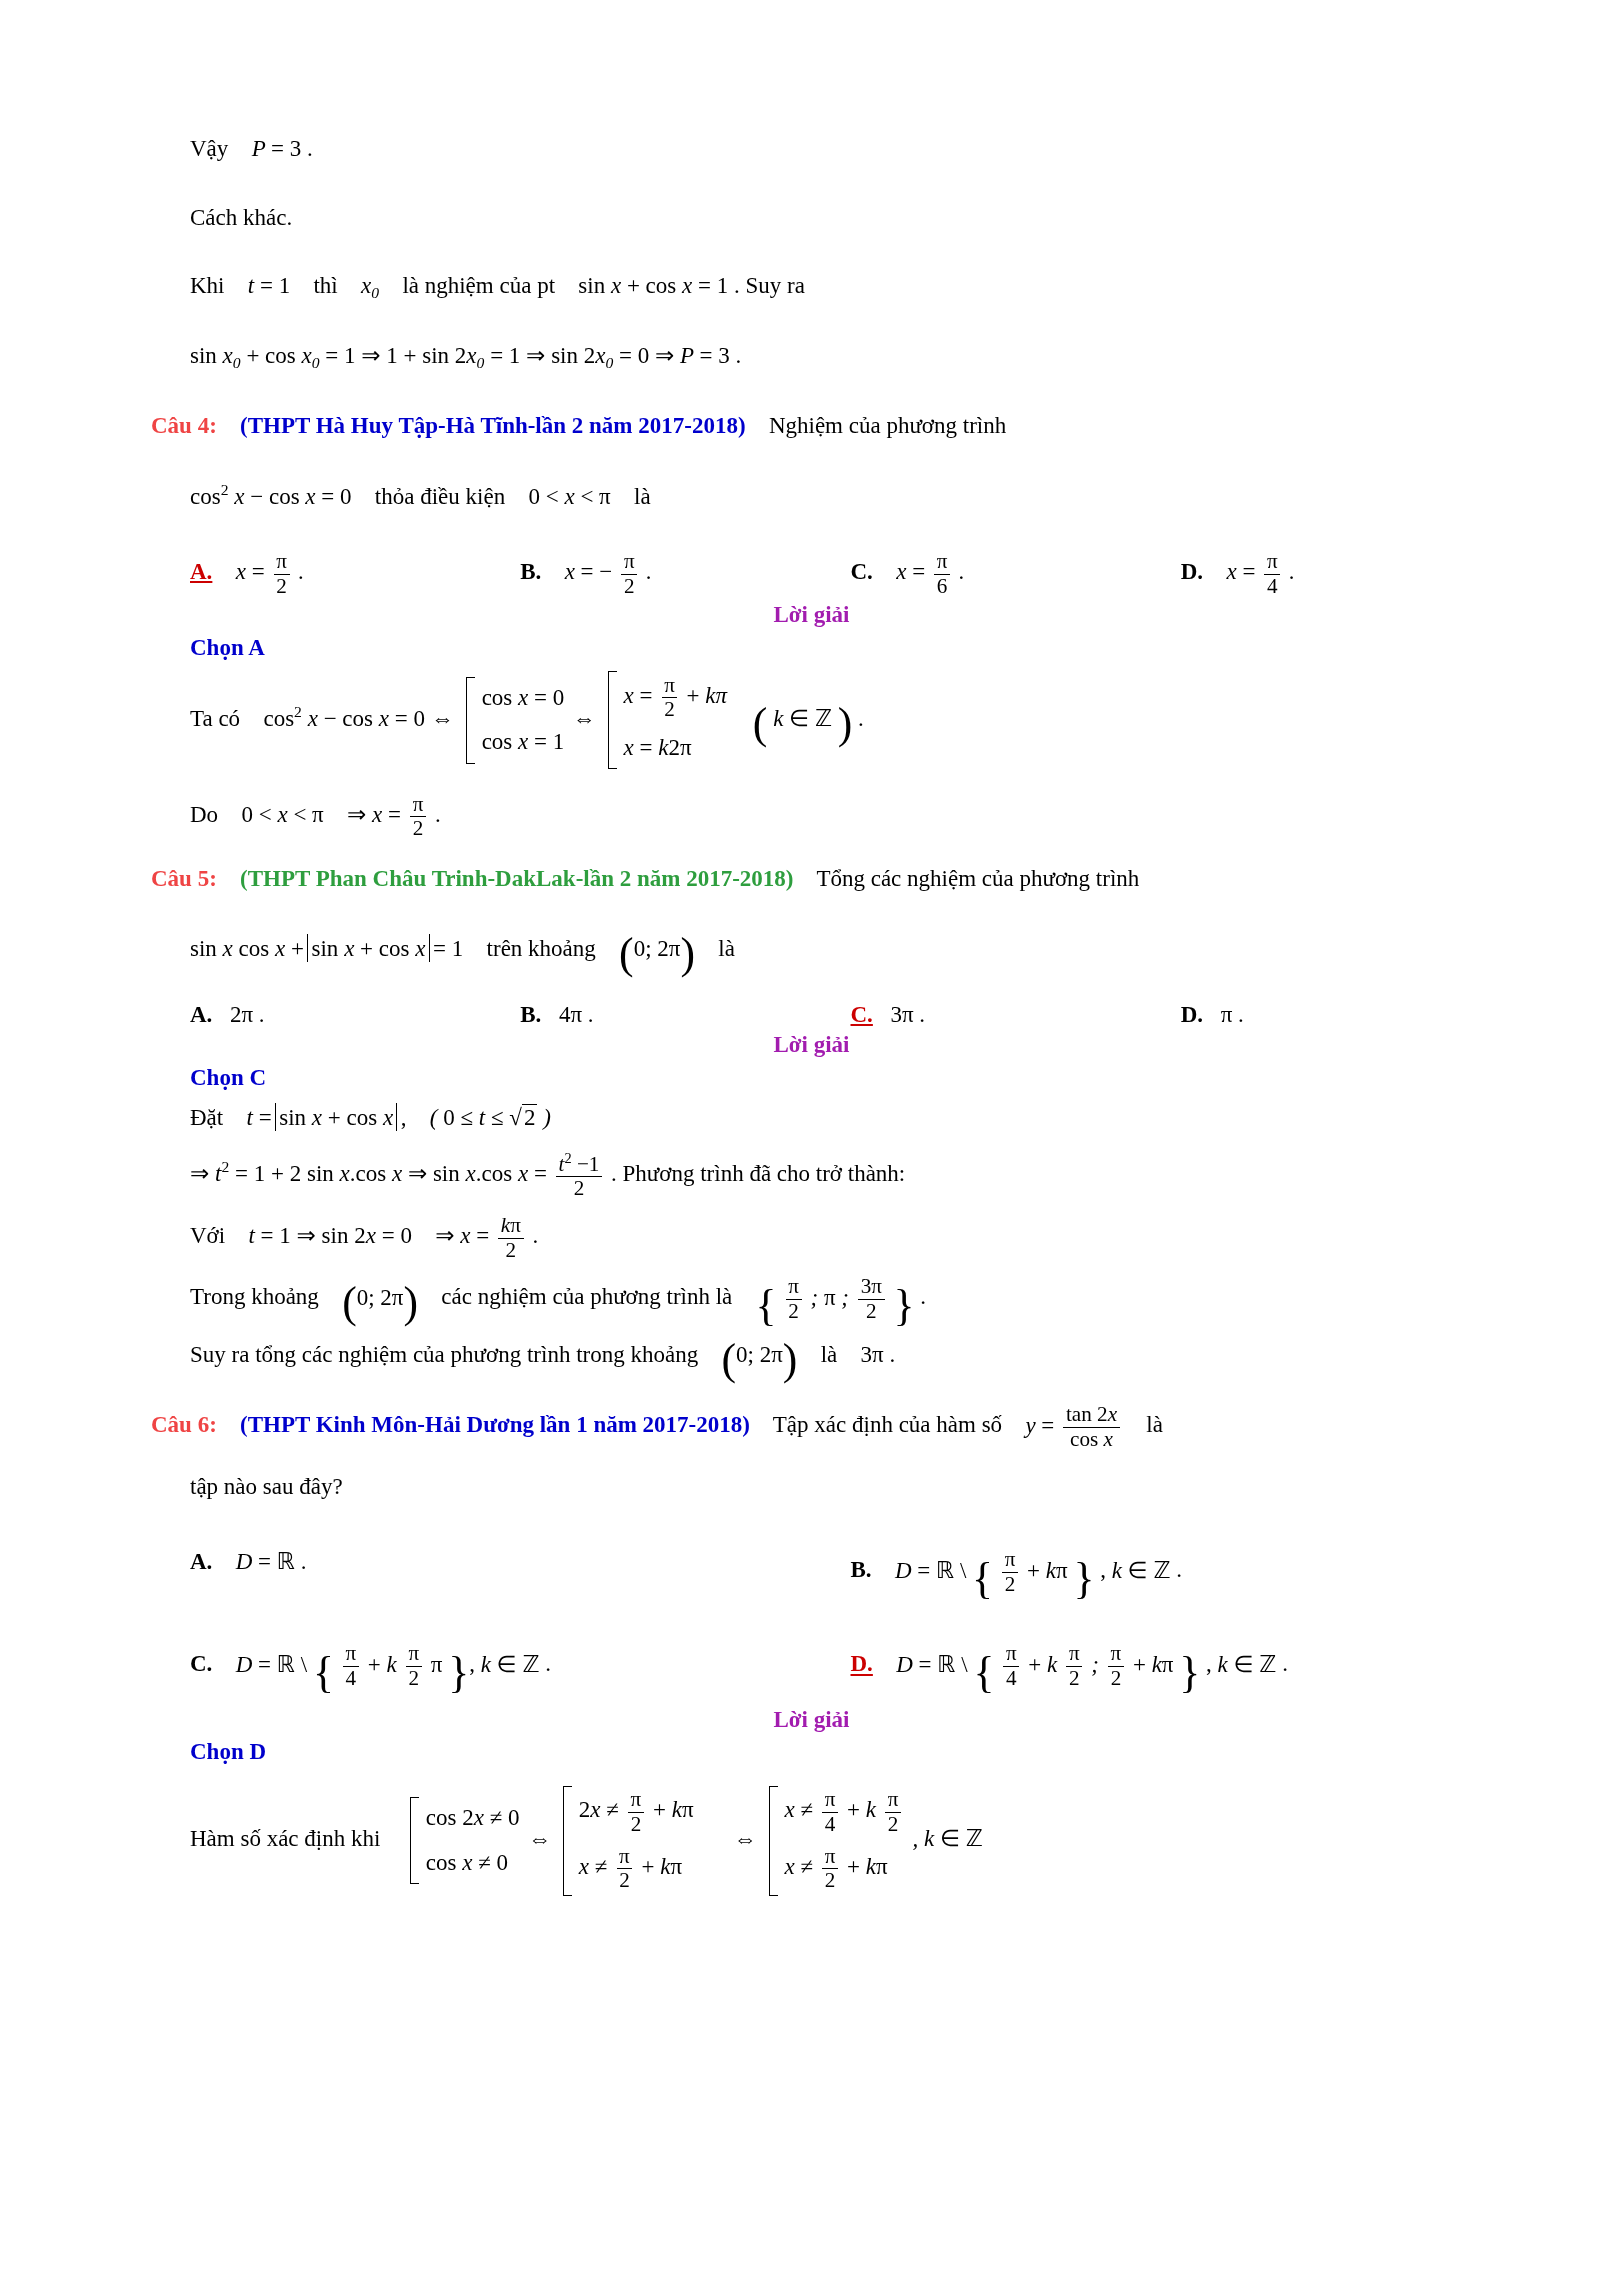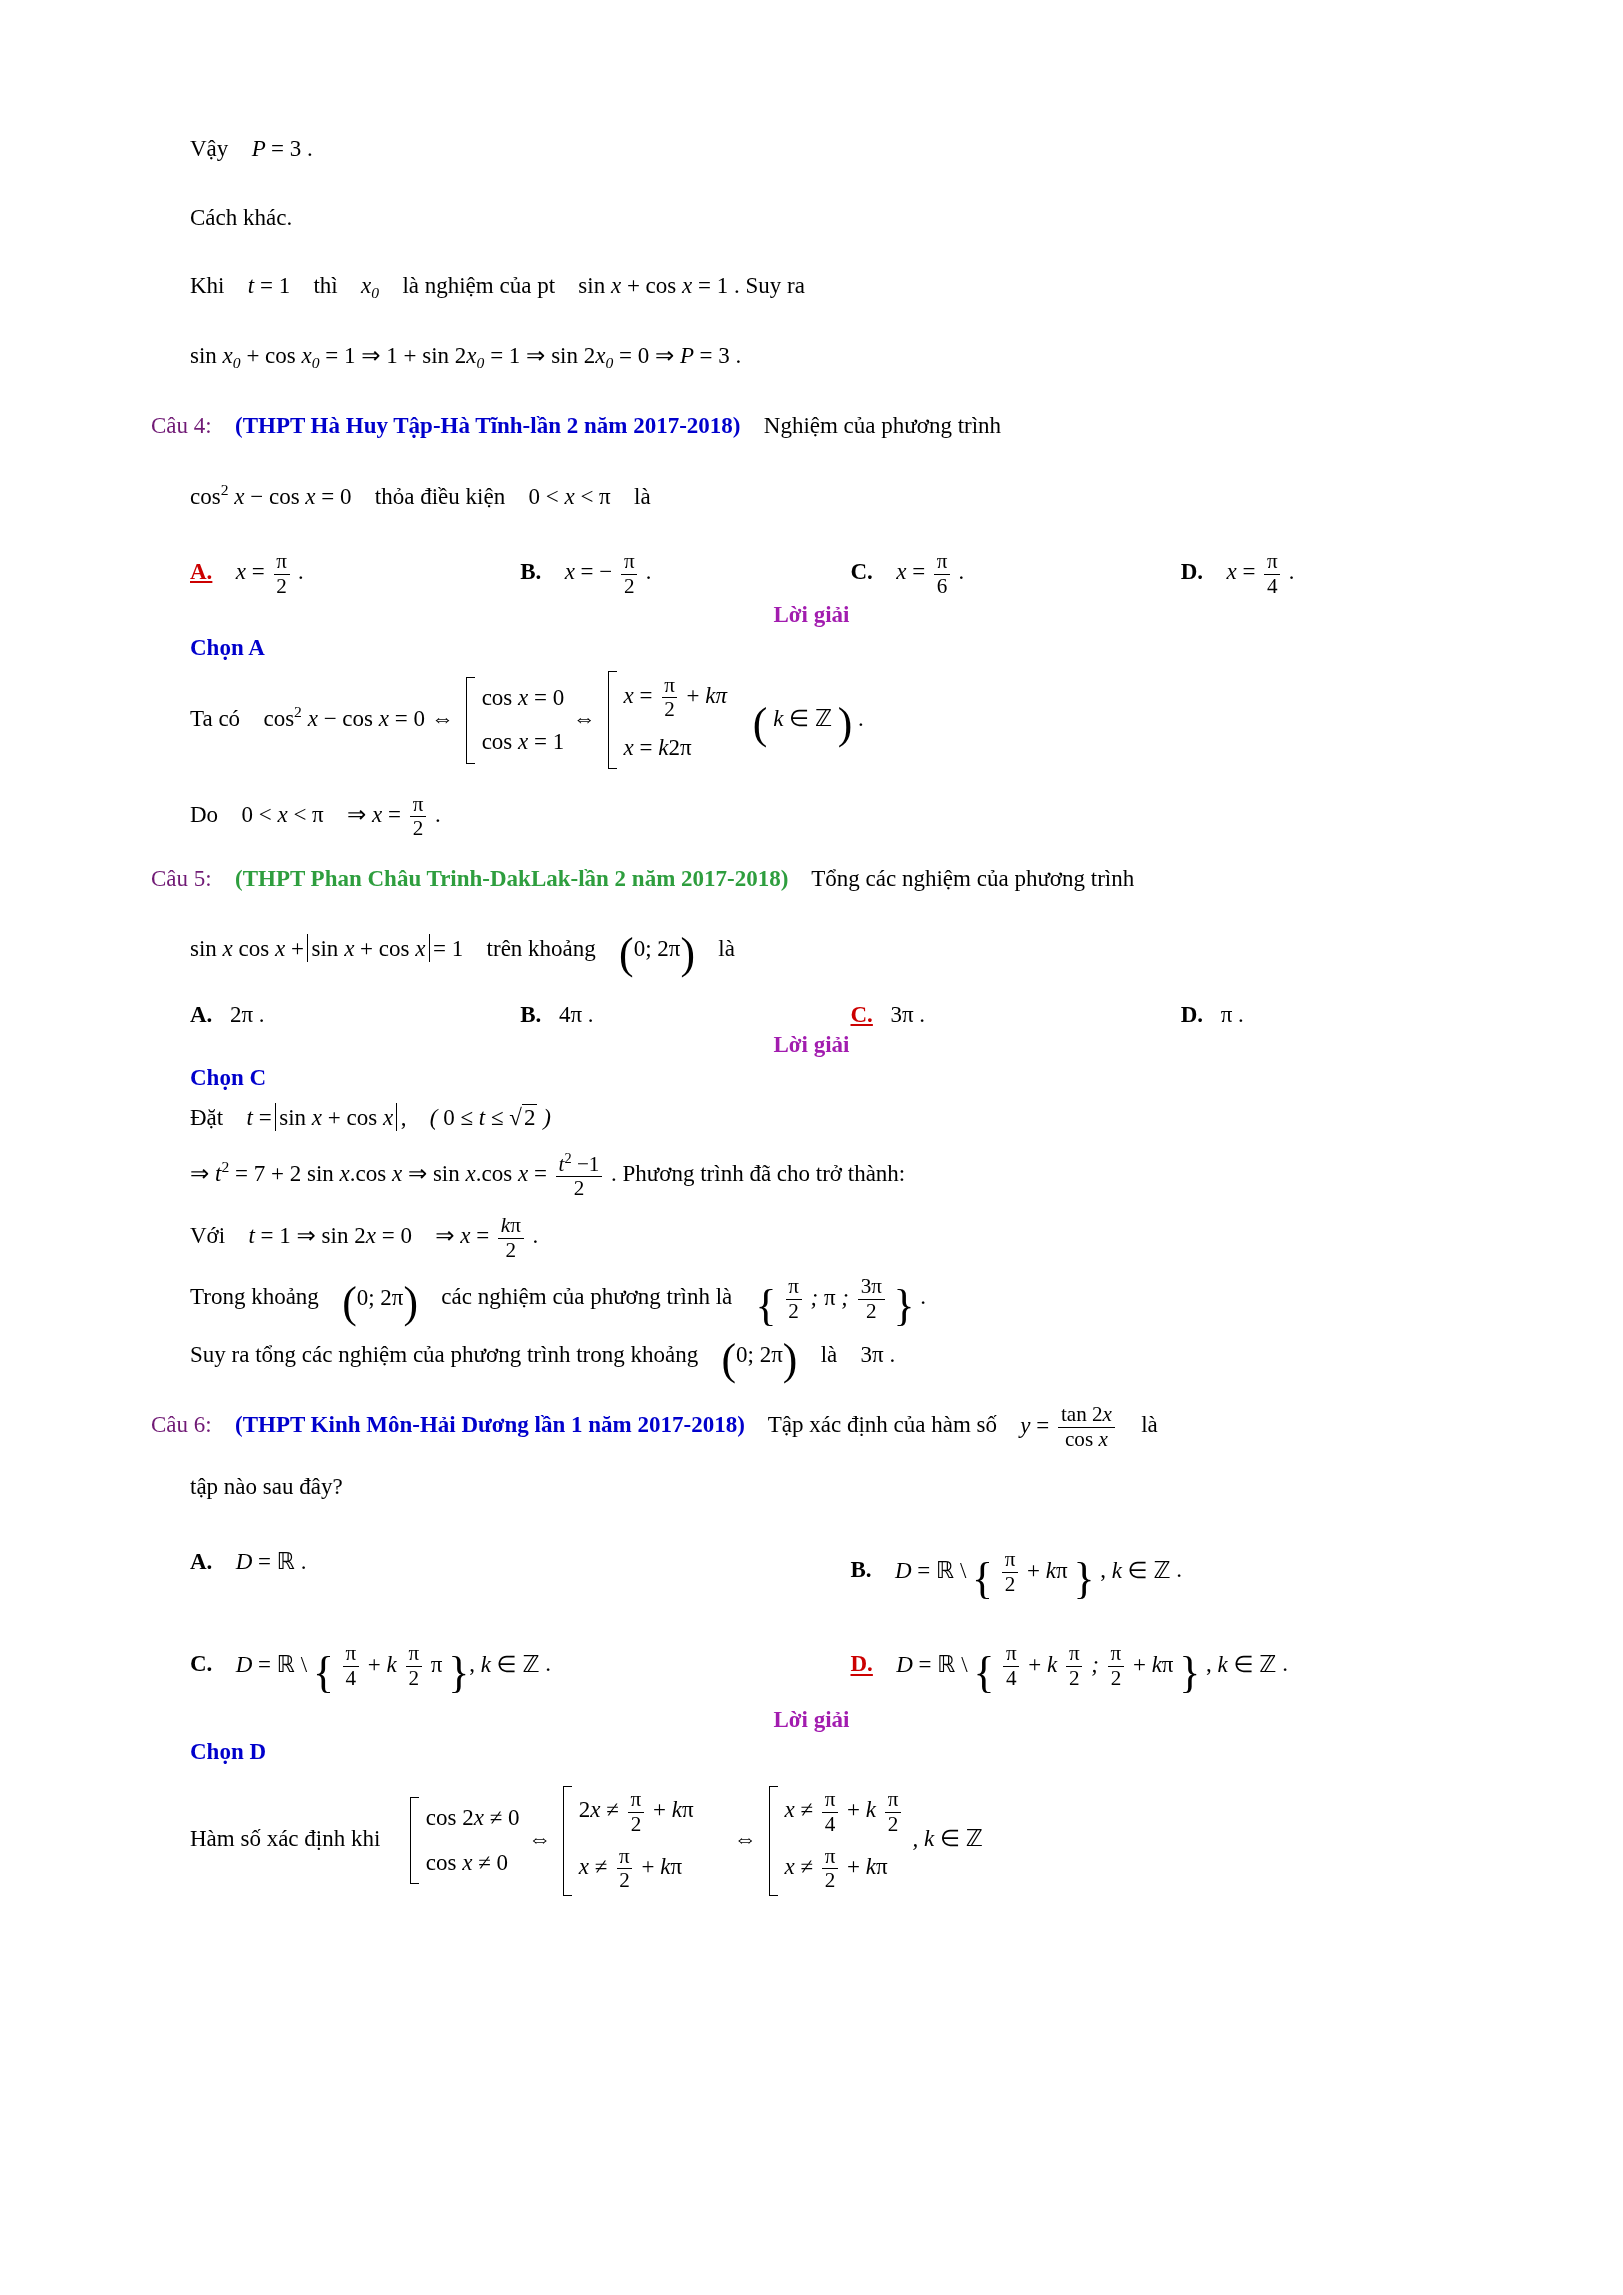--- a/index.html
+++ b/index.html
@@ -25,21 +25,21 @@
   .up { font-style:normal; }
   .sub { font-size:0.68em; vertical-align:-0.3em; font-style:italic; }
   .sup { font-size:0.68em; vertical-align:0.55em; font-style:normal; }
 
   .frac { display:inline-block; vertical-align:middle; text-align:center;
           font-size:0.92em; line-height:1.12; margin:0 3.3px; }
   .frac .n { display:block; padding:0 2.6px; }
   .frac .d { display:block; border-top:1px solid #000; padding:0 2.6px; }
 
   .qhead { font-size:23px; line-height:1.6; margin:0 0 6.5px 0; }
-  .qlabel { color:#701a75; font-weight:normal; }
+  .qlabel { color:#ef4444; font-weight:bold; }
   .qsrc { color:#2e9e3e; font-weight:bold; }
   .qsrc-blue { color:#0000cc; font-weight:bold; }
 
   .choices { display:flex; width:100%; margin:9.2px 0 3.9px 39px; font-size:23px; }
   .choice { flex:1 1 0;margin-top:24px; }
   .choice .lab { font-weight:bold; }
   .correct { color:#cc0000; text-decoration:underline; }
 
   .loigiai { text-align:center; color:#a21caf; font-weight:bold; font-size:23px; margin:3.9px 0 6.5px 0; }
   .chon { color:#0000cc; font-weight:bold; font-size:23px; margin:0 0 9.2px 39px; }
@@ -234,21 +234,21 @@
   <div class="body-line">
     <span>Đặt</span>
     <span class="space"></span>
     <span class="m">t <span class="up">=</span><span class="absbar"></span><span class="up">sin</span> x <span class="up">+ cos</span> x<span class="absbar"></span></span>,
     <span class="space"></span>
     <span class="m">( <span class="up">0 ≤</span> t <span class="up">≤</span>
       <span class="sqrt"><span class="rad">√</span><span class="under up">2</span></span> )</span>
   </div>
 
   <div class="body-line">
-    <span class="m"><span class="up">⇒</span> t<span class="sup">2</span> <span class="up">= 7 + 2 sin</span> x<span class="up">.cos</span> x <span class="up">⇒ sin</span> x<span class="up">.cos</span> x <span class="up">=</span>
+    <span class="m"><span class="up">⇒</span> t<span class="sup">2</span> <span class="up">= 1 + 2 sin</span> x<span class="up">.cos</span> x <span class="up">⇒ sin</span> x<span class="up">.cos</span> x <span class="up">=</span>
       <span class="frac"><span class="n">t<span class="sup">2</span> <span class="up">−1</span></span><span class="d up">2</span></span></span>
     <span>. Phương trình đã cho trở thành:</span>
   </div>
 
 
   <div class="body-line">
     <span class="up">Với</span>
     <span class="space"></span>
     <span class="m">t <span class="up">= 1 ⇒ sin 2</span>x <span class="up">= 0</span></span>
     <span class="space"></span>

